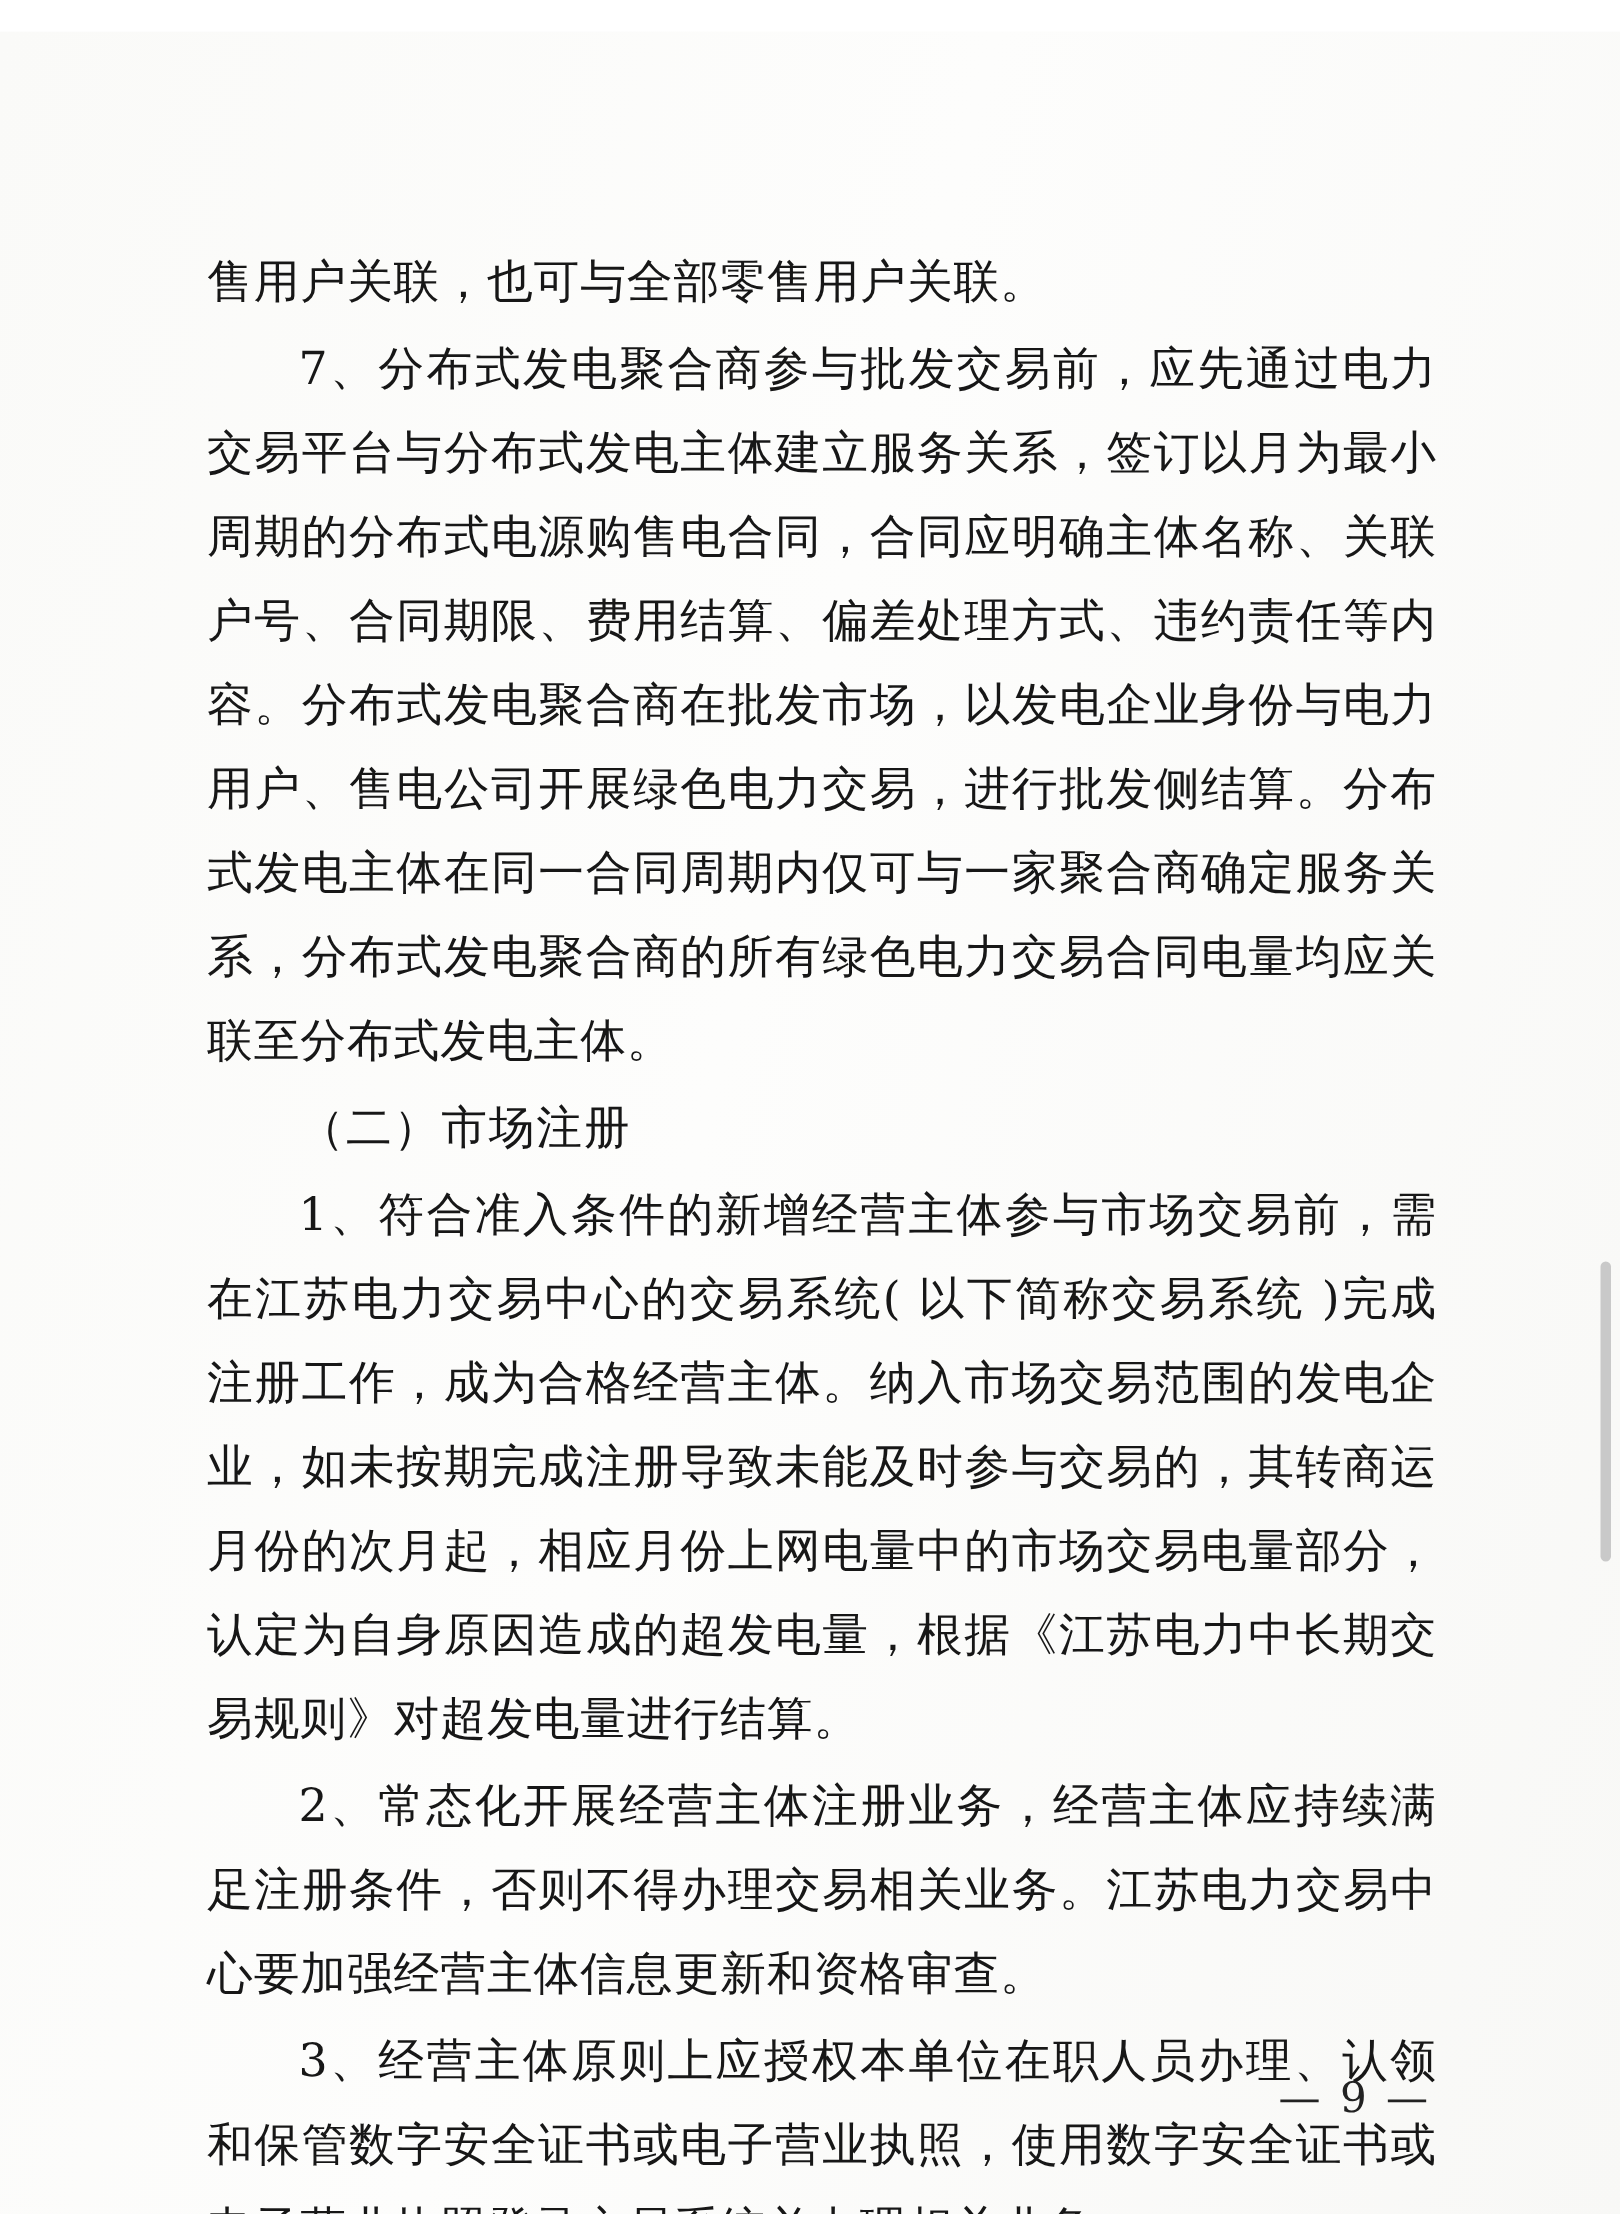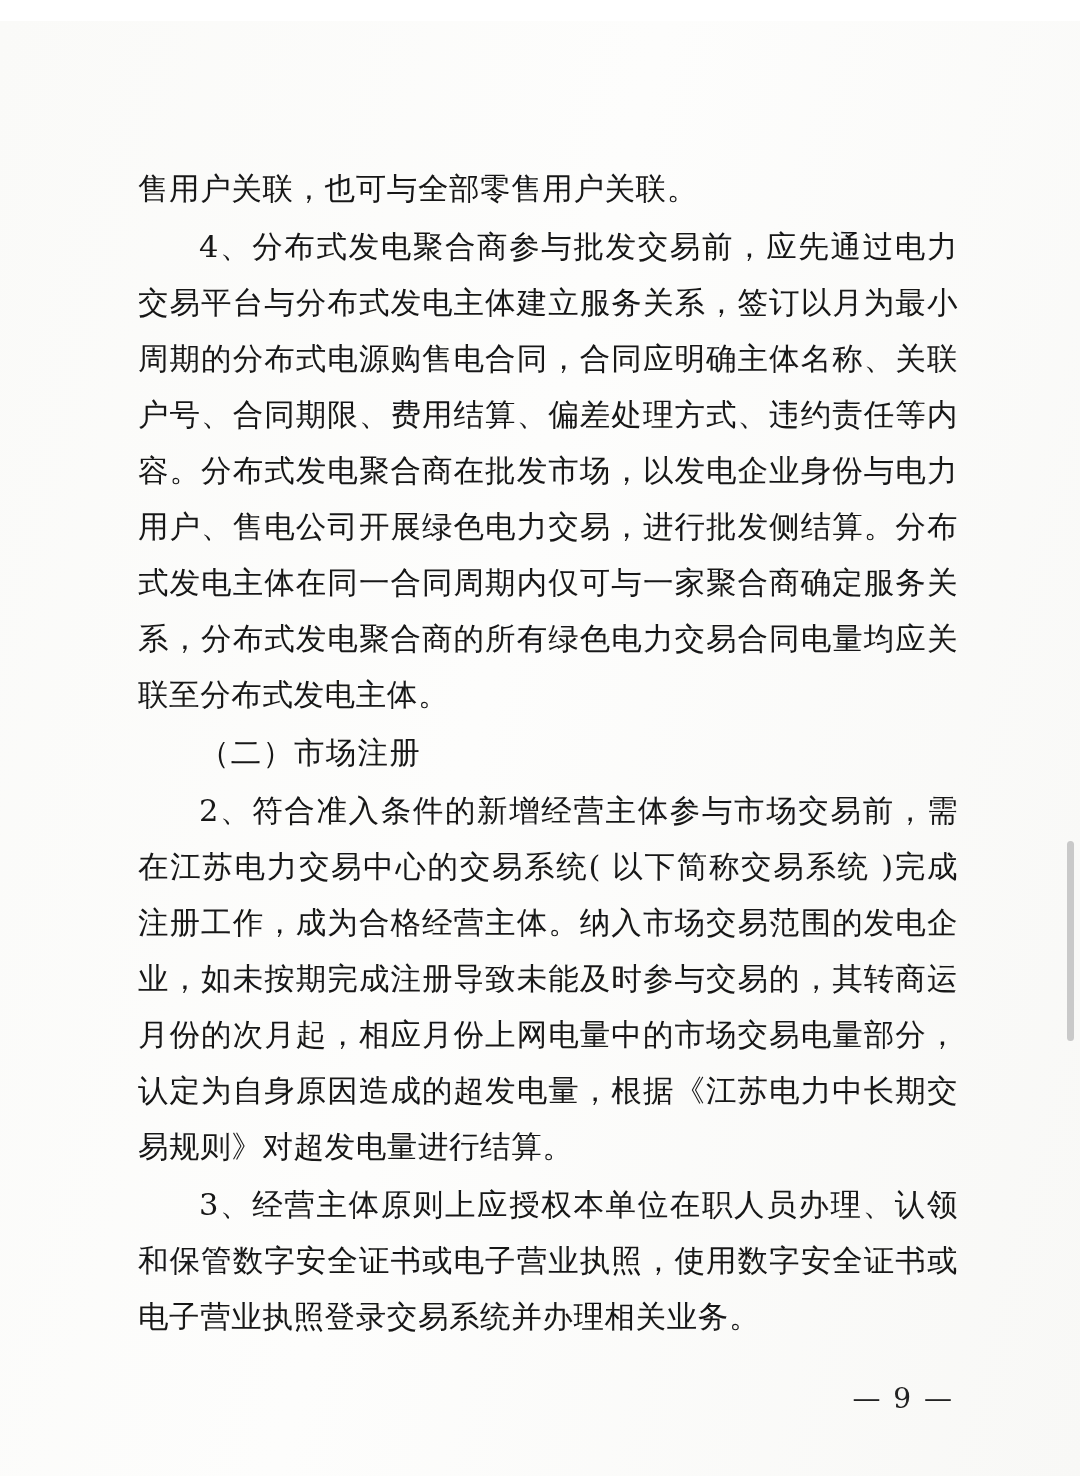--- a/index.html
+++ b/index.html
@@ -76,23 +76,24 @@
   }
 </style>
 </head>
 <body>
 
 <div class="page">
   <div class="paper-tint"></div>
 
   <div class="content">
     <p class="para">售用户关联，也可与全部零售用户关联。</p>
-    <p class="para indent">4、分布式发电聚合商参与批发交易前，应先通过电力交易平台与分布式发电主体建立服务关系，签订以月为最小周期的分布式电源购售电合同，合同应明确主体名称、关联户号、合同期限、费用结算、偏差处理方式、违约责任等内容。分布式发电聚合商在批发市场，以发电企业身份与电力用户、售电公司开展绿色电力交易，进行批发侧结算。分布式发电主体在同一合同周期内仅可与一家聚合商确定服务关系，分布式发电聚合商的所有绿色电力交易合同电量均应关联至分布式发电主体。</p>
+    <p class="para indent">7、分布式发电聚合商参与批发交易前，应先通过电力交易平台与分布式发电主体建立服务关系，签订以月为最小周期的分布式电源购售电合同，合同应明确主体名称、关联户号、合同期限、费用结算、偏差处理方式、违约责任等内容。分布式发电聚合商在批发市场，以发电企业身份与电力用户、售电公司开展绿色电力交易，进行批发侧结算。分布式发电主体在同一合同周期内仅可与一家聚合商确定服务关系，分布式发电聚合商的所有绿色电力交易合同电量均应关联至分布式发电主体。</p>
     <p class="para heading">（二）市场注册</p>
-    <p class="para indent">2、符合准入条件的新增经营主体参与市场交易前，需在江苏电力交易中心的交易系统( 以下简称交易系统 )完成注册工作，成为合格经营主体。纳入市场交易范围的发电企业，如未按期完成注册导致未能及时参与交易的，其转商运月份的次月起，相应月份上网电量中的市场交易电量部分，认定为自身原因造成的超发电量，根据《江苏电力中长期交易规则》对超发电量进行结算。</p>
+    <p class="para indent">1、符合准入条件的新增经营主体参与市场交易前，需在江苏电力交易中心的交易系统( 以下简称交易系统 )完成注册工作，成为合格经营主体。纳入市场交易范围的发电企业，如未按期完成注册导致未能及时参与交易的，其转商运月份的次月起，相应月份上网电量中的市场交易电量部分，认定为自身原因造成的超发电量，根据《江苏电力中长期交易规则》对超发电量进行结算。</p>
+    <p class="para indent">2、常态化开展经营主体注册业务，经营主体应持续满足注册条件，否则不得办理交易相关业务。江苏电力交易中心要加强经营主体信息更新和资格审查。</p>
     <p class="para indent">3、经营主体原则上应授权本单位在职人员办理、认领和保管数字安全证书或电子营业执照，使用数字安全证书或电子营业执照登录交易系统并办理相关业务。</p>
   </div>
 
   <div class="page-number">— 9 —</div>
 
   <div class="scrollbar-track"></div>
   <div class="scrollbar-thumb"></div>
 </div>
 
 </body></html>

